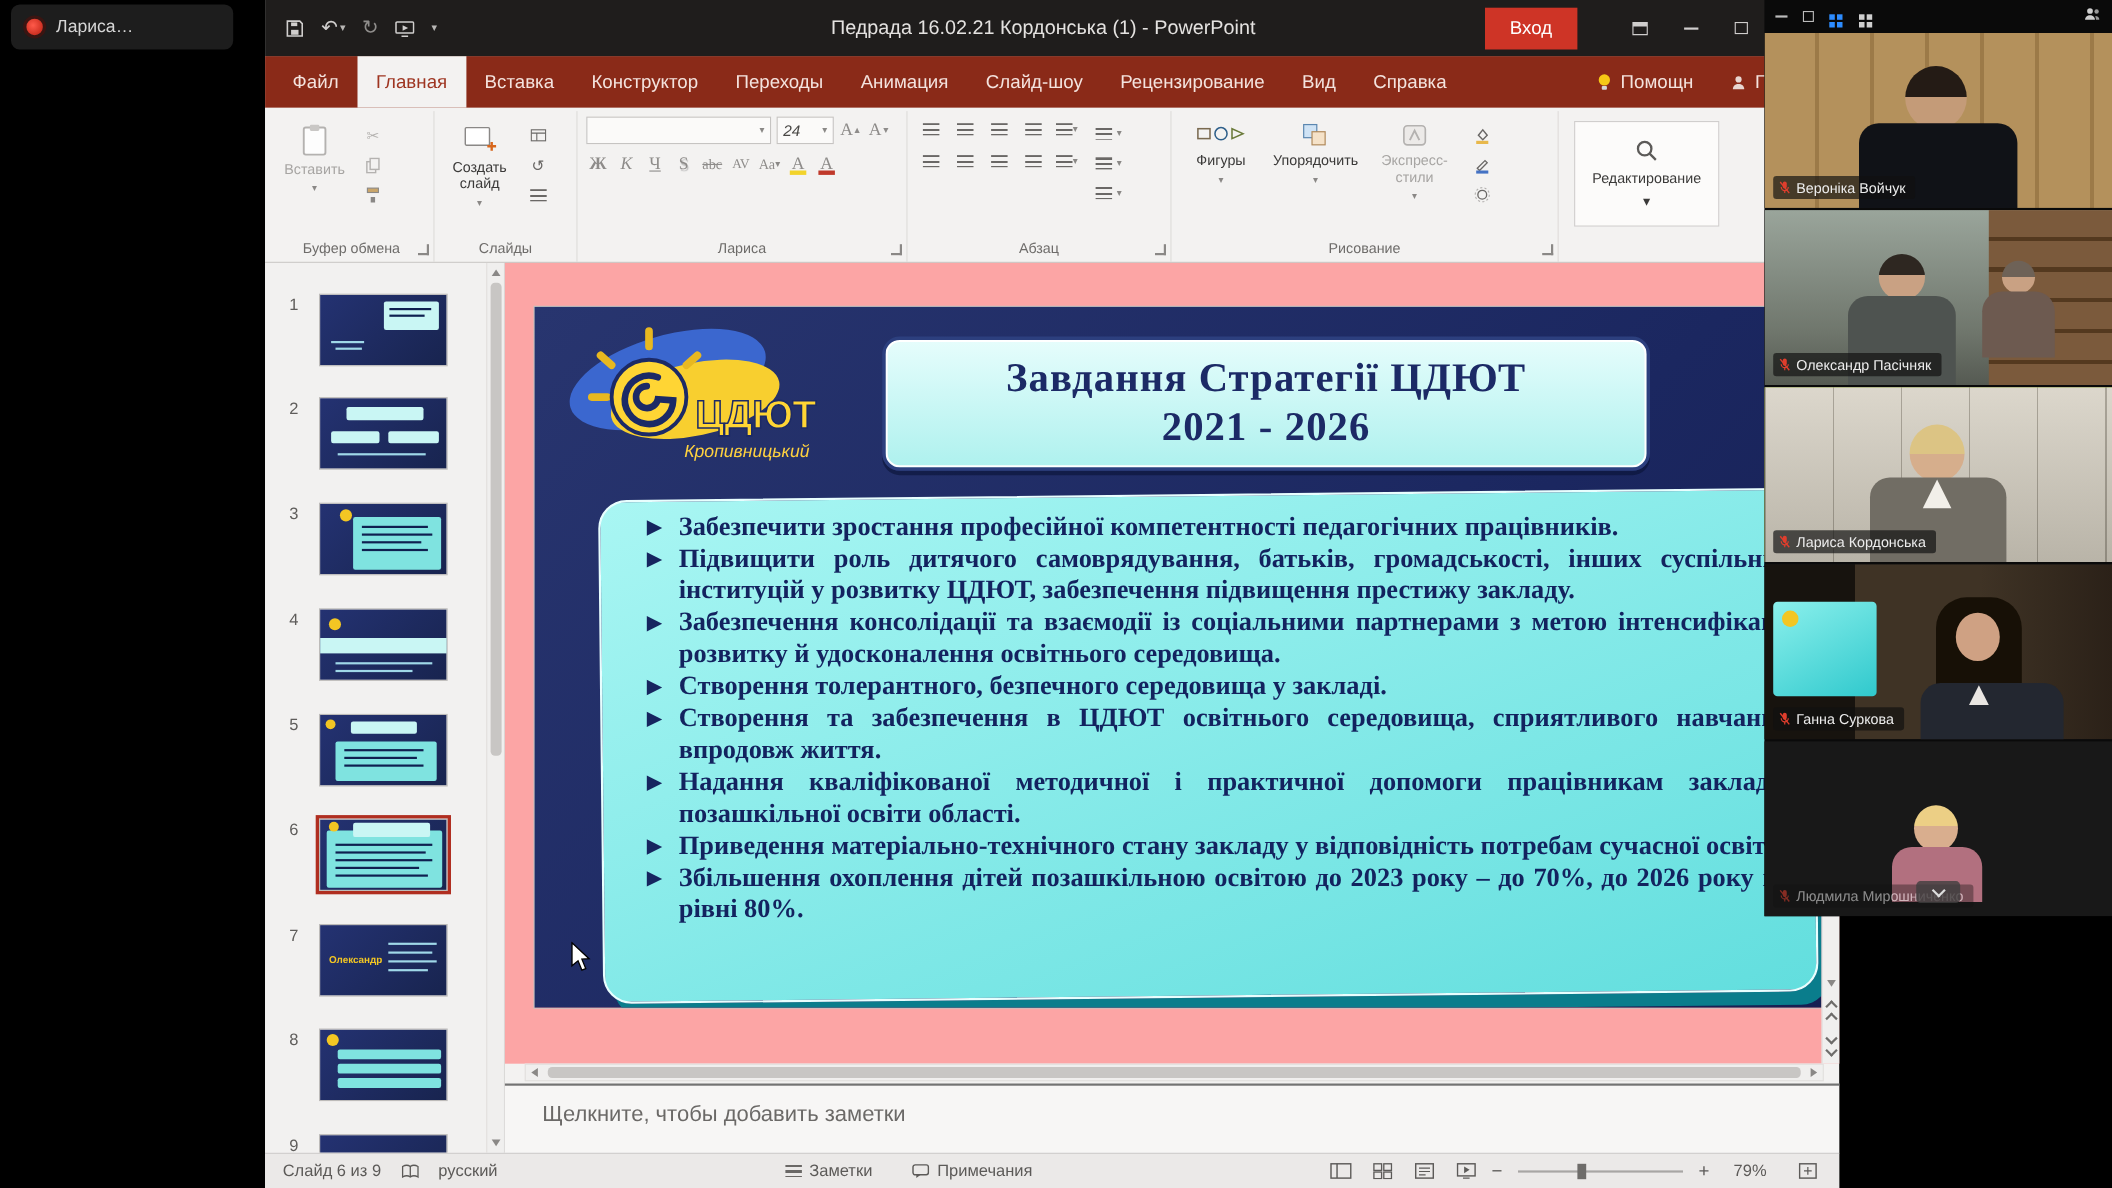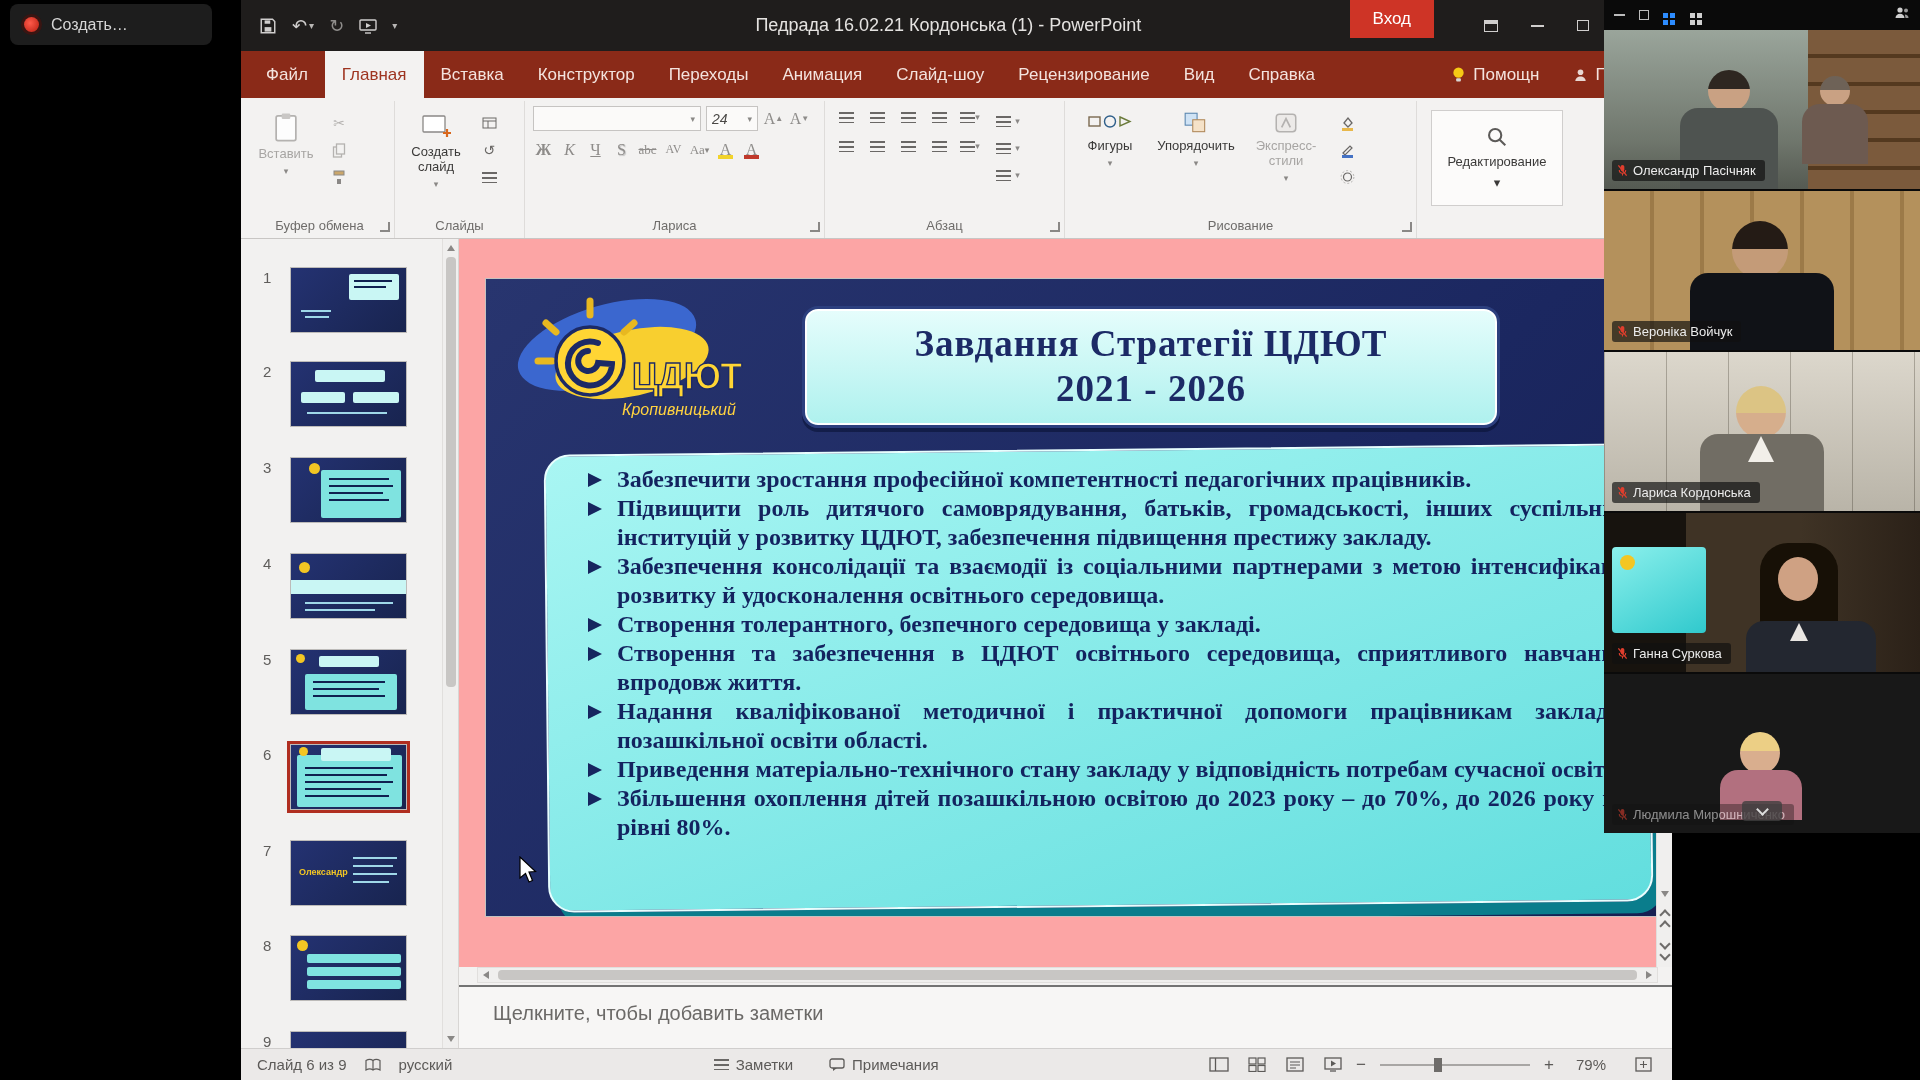--- a/index.html
+++ b/index.html
@@ -13,21 +13,21 @@
   .rec-dot { width:15px; height:15px; border-radius:50%; background:radial-gradient(circle at 40% 40%, #ff5a4a, #b81d10); box-shadow:0 0 0 3px #3a1512; }
 
   
   .ppt { position:absolute; left:241px; top:0; width:1431px; height:1080px; background:#f3f2f1; }
 
   .tb { position:relative; height:51px; background:#1f1d1c; display:flex; align-items:center; color:#e4e2e0; }
   .qa { display:flex; align-items:center; gap:15px; margin-left:18px; }
   .qa .qi { display:flex; align-items:center; gap:2px; color:#d0cecd; font-size:18px; cursor:default; }
   .qa .car { font-size:10px; color:#b8b6b4; }
   .tb-title { flex:1; text-align:center; font-size:18px; padding-left:150px; white-space:nowrap; overflow:hidden; }
-  .tb-right { display:flex; align-items:flex-start; margin-left:auto; padding-right:66px; }
+  .tb-right { display:flex; align-items:center; margin-left:auto; padding-right:66px; }
   .signin { background:#ce3426; color:#fff; font-size:17px; border:none; padding:9px 23px; margin-right:34px; }
   .wc { width:46px; height:51px; display:flex; align-items:center; justify-content:center; }
   .wc .bar { width:13px; height:2px; background:#d0cecd; }
   .wc .box { width:12px; height:11px; border:1.5px solid #d0cecd; }
   .wc .ribopt { width:14px; height:12px; border:1.5px solid #d0cecd; border-top-width:4px; }
 
   
   .tabs { height:47px; background:#8a2a18; display:flex; align-items:stretch; padding-left:8px;
           color:#f4e3de; font-size:17px; overflow:hidden; }
   .tab { padding:0 17px; display:flex; align-items:center; gap:7px; white-space:nowrap; }
@@ -192,21 +192,21 @@
 
   .cursor { position:absolute; left:519px; top:856px; z-index:300; }
 </style>
 </head>
 <body>
 
 <div>
 
   <div class="rec-pill">
     <span class="rec-dot"></span>
-    <span>Создать…</span>
+    <span>Лариса…</span>
   </div>
 
   <div class="ppt">
 
     <div class="tb">
       <div class="qa">
         <span class="qi">
           <svg width="18" height="18" viewBox="0 0 16 16">
               <path d="M2 2h10l2 2v10H2z" fill="none" stroke="#d0cecd" stroke-width="1.3"></path>
               <rect x="5" y="9" width="6" height="4" fill="#d0cecd"></rect>
@@ -747,89 +747,89 @@
       <span style="margin-left:auto;">
         <svg width="16" height="14" viewBox="0 0 16 14">
             <circle cx="6" cy="4" r="2.6" fill="#cfcfcf"></circle>
             <path d="M1.5 12c0-2.6 2-4.2 4.5-4.2S10.5 9.4 10.5 12z" fill="#cfcfcf"></path>
             <circle cx="12" cy="4.5" r="2" fill="#9a9a9a"></circle>
             <path d="M10.8 8.6c2.2 0 3.7 1.4 3.7 3.4h-3" fill="#9a9a9a"></path>
           </svg>
       </span>
     </div>
 
+    <div class="vtile sc2">
+      <div class="scene">
+        <div class="head h1"></div>
+        <div class="torso t1"></div>
+      </div>
+      <div class="vname">
+        <svg width="11" height="13" viewBox="0 0 12 14">
+            <rect x="4" y="1" width="4" height="7" rx="2" fill="#e03e2d"></rect>
+            <path d="M2.5 6.5a3.5 3.5 0 0 0 7 0" fill="none" stroke="#e03e2d" stroke-width="1.2"></path>
+            <path d="M6 10v2.5" stroke="#e03e2d" stroke-width="1.2"></path>
+            <path d="M1.5 1.5l9 11" stroke="#e03e2d" stroke-width="1.4"></path>
+          </svg>
+        <span>Вероніка Войчук</span>
+      </div>
+    </div>
+
     <div class="vtile sc1">
       <div class="scene">
         <div class="shelf"></div>
         <div class="head h1"></div>
         <div class="torso t1"></div>
         <div class="head h2"></div>
         <div class="torso t2"></div>
       </div>
       <div class="vname">
         <svg width="11" height="13" viewBox="0 0 12 14">
             <rect x="4" y="1" width="4" height="7" rx="2" fill="#e03e2d"></rect>
             <path d="M2.5 6.5a3.5 3.5 0 0 0 7 0" fill="none" stroke="#e03e2d" stroke-width="1.2"></path>
             <path d="M6 10v2.5" stroke="#e03e2d" stroke-width="1.2"></path>
             <path d="M1.5 1.5l9 11" stroke="#e03e2d" stroke-width="1.4"></path>
           </svg>
         <span>Олександр Пасічняк</span>
       </div>
     </div>
 
-    <div class="vtile sc2">
+    <div class="vtile sc3">
       <div class="scene">
         <div class="head h1"></div>
         <div class="torso t1"></div>
+        <div class="collar"></div>
       </div>
       <div class="vname">
         <svg width="11" height="13" viewBox="0 0 12 14">
             <rect x="4" y="1" width="4" height="7" rx="2" fill="#e03e2d"></rect>
             <path d="M2.5 6.5a3.5 3.5 0 0 0 7 0" fill="none" stroke="#e03e2d" stroke-width="1.2"></path>
             <path d="M6 10v2.5" stroke="#e03e2d" stroke-width="1.2"></path>
             <path d="M1.5 1.5l9 11" stroke="#e03e2d" stroke-width="1.4"></path>
           </svg>
-        <span>Вероніка Войчук</span>
-      </div>
-    </div>
-
-    <div class="vtile sc3">
+        <span>Лариса Кордонська</span>
+      </div>
+    </div>
+
+    <div class="vtile sc4">
       <div class="scene">
+        <div class="scr">
+            <i></i>
+          </div>
+        <div class="hairm"></div>
         <div class="head h1"></div>
         <div class="torso t1"></div>
         <div class="collar"></div>
       </div>
       <div class="vname">
         <svg width="11" height="13" viewBox="0 0 12 14">
             <rect x="4" y="1" width="4" height="7" rx="2" fill="#e03e2d"></rect>
             <path d="M2.5 6.5a3.5 3.5 0 0 0 7 0" fill="none" stroke="#e03e2d" stroke-width="1.2"></path>
             <path d="M6 10v2.5" stroke="#e03e2d" stroke-width="1.2"></path>
             <path d="M1.5 1.5l9 11" stroke="#e03e2d" stroke-width="1.4"></path>
           </svg>
-        <span>Лариса Кордонська</span>
-      </div>
-    </div>
-
-    <div class="vtile sc4">
-      <div class="scene">
-        <div class="scr">
-            <i></i>
-          </div>
-        <div class="hairm"></div>
-        <div class="head h1"></div>
-        <div class="torso t1"></div>
-        <div class="collar"></div>
-      </div>
-      <div class="vname">
-        <svg width="11" height="13" viewBox="0 0 12 14">
-            <rect x="4" y="1" width="4" height="7" rx="2" fill="#e03e2d"></rect>
-            <path d="M2.5 6.5a3.5 3.5 0 0 0 7 0" fill="none" stroke="#e03e2d" stroke-width="1.2"></path>
-            <path d="M6 10v2.5" stroke="#e03e2d" stroke-width="1.2"></path>
-            <path d="M1.5 1.5l9 11" stroke="#e03e2d" stroke-width="1.4"></path>
-          </svg>
         <span>Ганна Суркова</span>
       </div>
     </div>
 
     <div class="vtile sc5">
       <div class="scene">
         <div class="head h1"></div>
         <div class="torso t1"></div>
       </div>
       <div class="vname" style="opacity:.55;">

